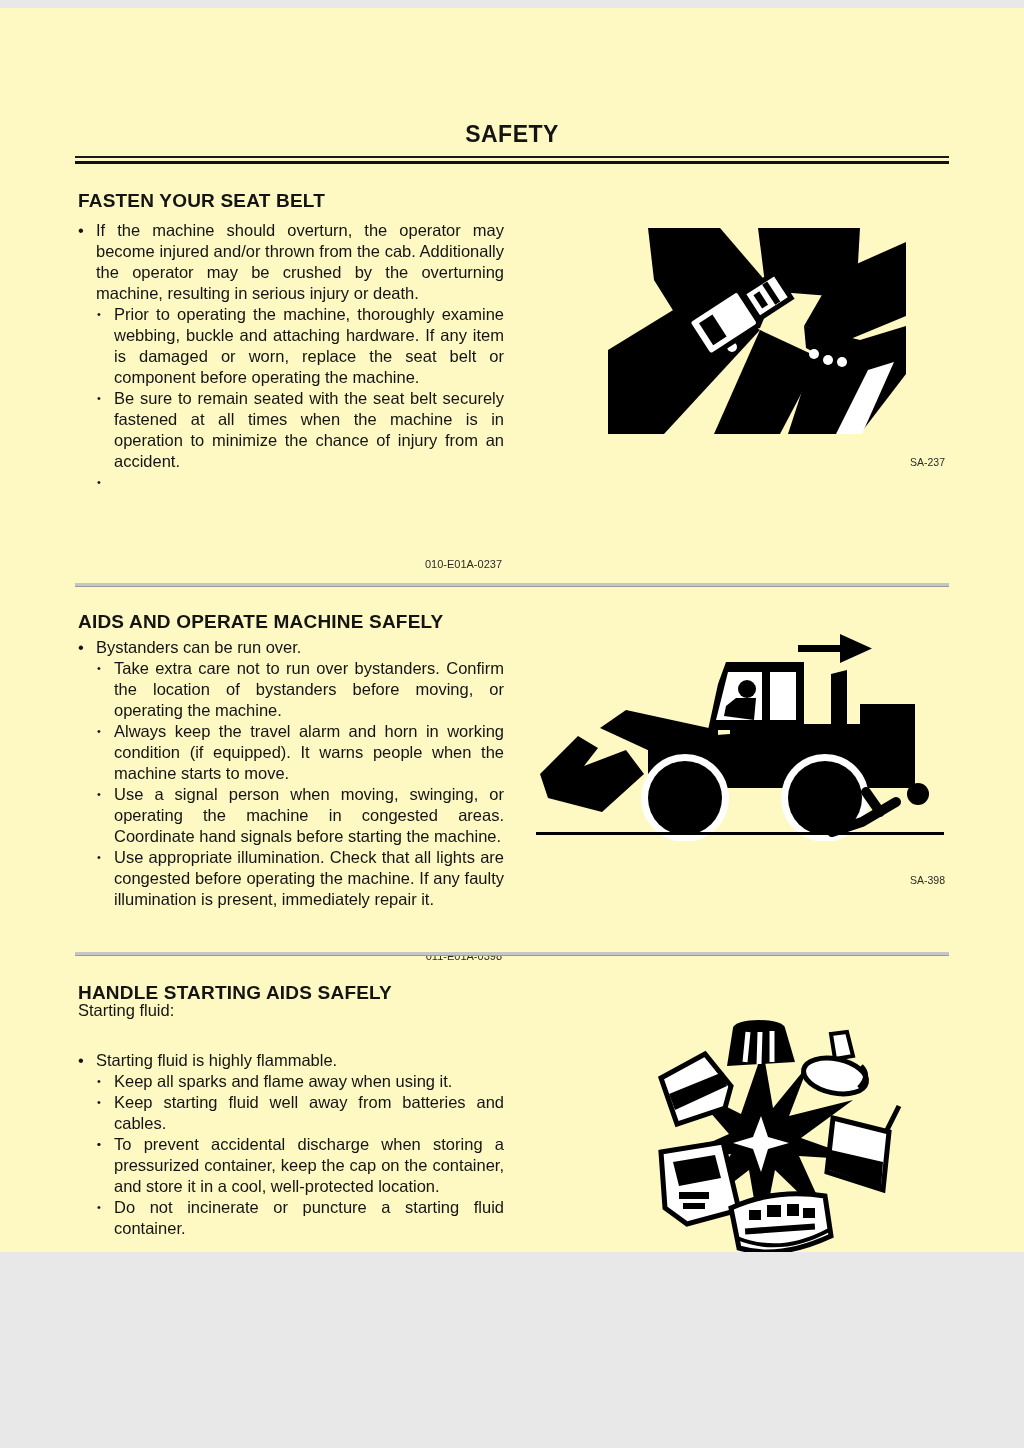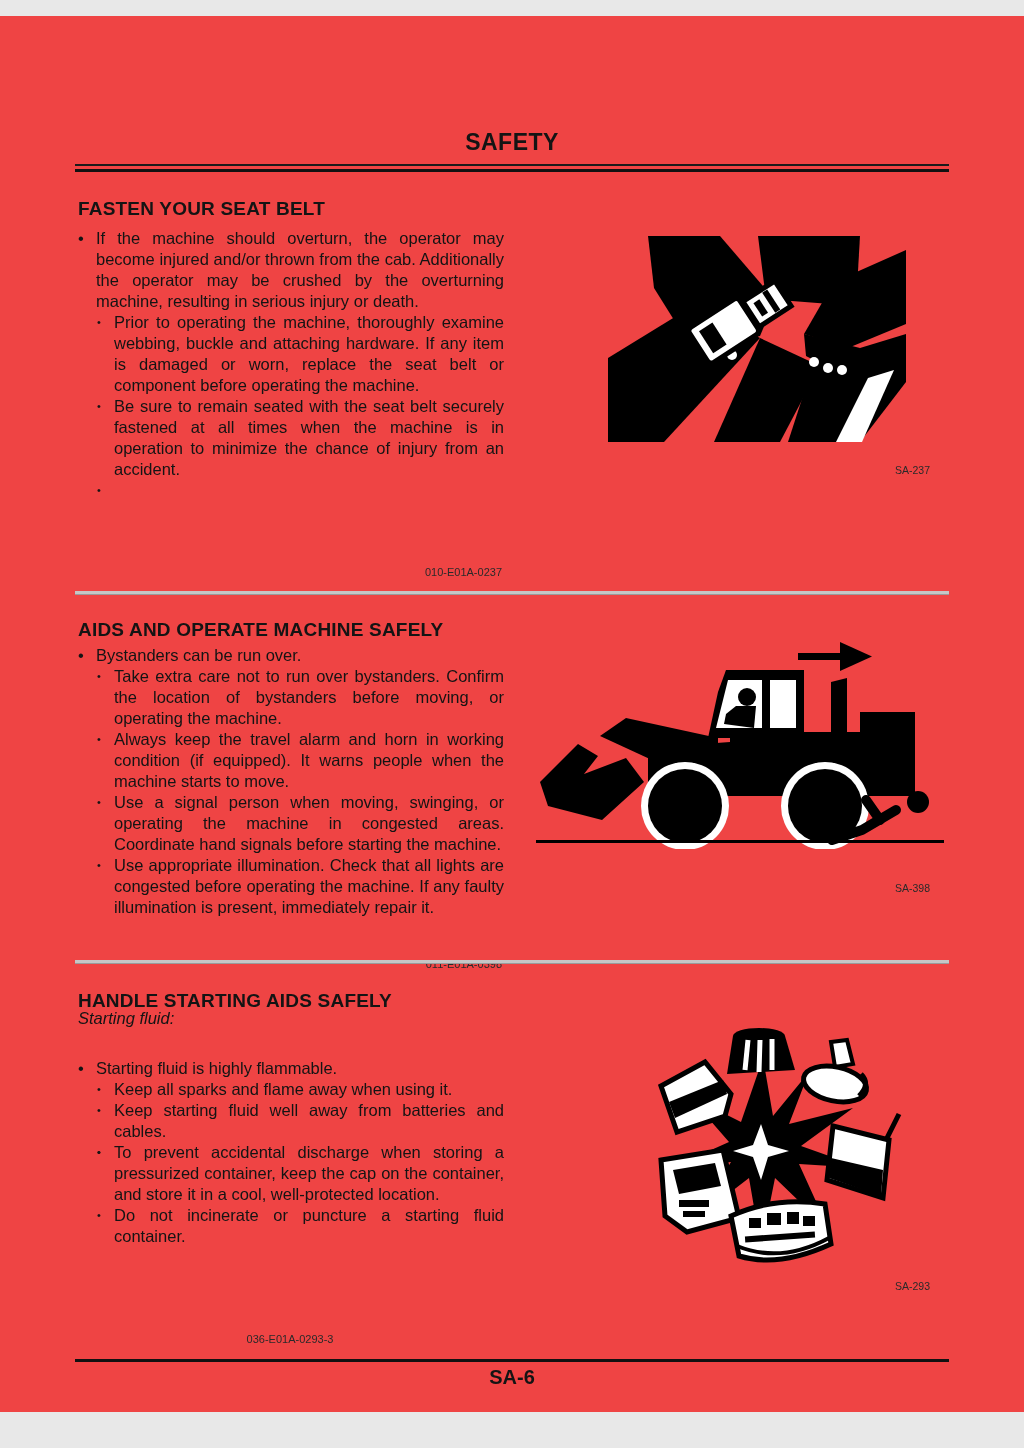--- a/index.html
+++ b/index.html
@@ -1,18 +1,18 @@
 <!DOCTYPE html>
 <html><head>
 <meta charset="utf-8">
 <style>
   html,body { margin:0; padding:0; background:#e8e8e8; }
   .page {
-    position:relative; width:1024px; height:1396px; margin:16px auto;
-    background:#ef4444; color:#141414;
+    position:relative; width:1024px; height:1244px; margin:8px auto;
+    background:#fef9c3; color:#141414;
     font-family:"Liberation Sans", sans-serif;
     overflow:hidden;
   }
   .page-title {
     position:absolute; top:113px; left:0; width:100%;
     text-align:center; font-size:23px; font-weight:bold; letter-spacing:0.5px;
   }
   .double-rule {
     position:absolute; top:148px; left:75px; right:75px; height:3px;
     border-top:2px solid #1a1a1a; border-bottom:3px solid #111;
@@ -29,21 +29,21 @@
   .bullets li { position:relative; }
   .bullets li.l1 { padding-left:18px; }
   .bullets li.l2 { margin-left:19px; padding-left:17px; }
   .bullets .marker { position:absolute; left:0; top:0; }
   .bullets li.l2 .marker { font-size:11px; line-height:21px; }
   .ref-code {
     position:absolute; left:78px; width:424px; text-align:right;
     font-size:11px; color:#2a2a2a;
   }
   .fig-label {
-    position:absolute; right:94px; font-size:10.5px; color:#2a2a2a;
+    position:absolute; right:79px; font-size:10.5px; color:#2a2a2a;
   }
   .separator {
     position:absolute; left:75px; right:75px; height:3px;
     background:#c6c6c6; border-bottom:1px solid #9a9a9a;
   }
   .figure { position:absolute; }
   .figure svg { display:block; width:100%; height:100%; }
   .footer-rule {
     position:absolute; top:1343px; left:75px; right:75px; height:3px; background:#111;
   }
@@ -155,21 +155,21 @@
         </g>
       </svg>
     </figure>
     <figcaption class="fig-label" style="top:866px;">SA-398</figcaption>
   </section>
 
   <div class="separator" style="top:944px;"></div>
 
   <section>
     <h2 class="section-heading" style="top:958px;">HANDLE STARTING AIDS SAFELY</h2>
-    <p class="intro-line" style="top:993px; margin:0;font-style:italic;">Starting fluid:</p>
+    <p class="intro-line" style="top:993px; margin:0;">Starting fluid:</p>
     <ul class="bullets" style="top:1042px;">
         <li class="l1"><span class="marker">•</span><span>Starting fluid is highly flammable.</span></li>
         <li class="l2"><span class="marker">•</span><span>Keep all sparks and flame away when using it.</span></li>
         <li class="l2"><span class="marker">•</span><span>Keep starting fluid well away from batteries and cables.</span></li>
         <li class="l2"><span class="marker">•</span></li>
         <li class="l2"><span class="marker">•</span><span>To prevent accidental discharge when storing a pressurized container, keep the cap on the container, and store it in a cool, well-protected location.</span></li>
         <li class="l2"><span class="marker">•</span><span>Do not incinerate or puncture a starting fluid container.</span></li>
       </ul>
     <div class="ref-code" style="top:1317px;text-align:center;">036-E01A-0293-3</div>
 

